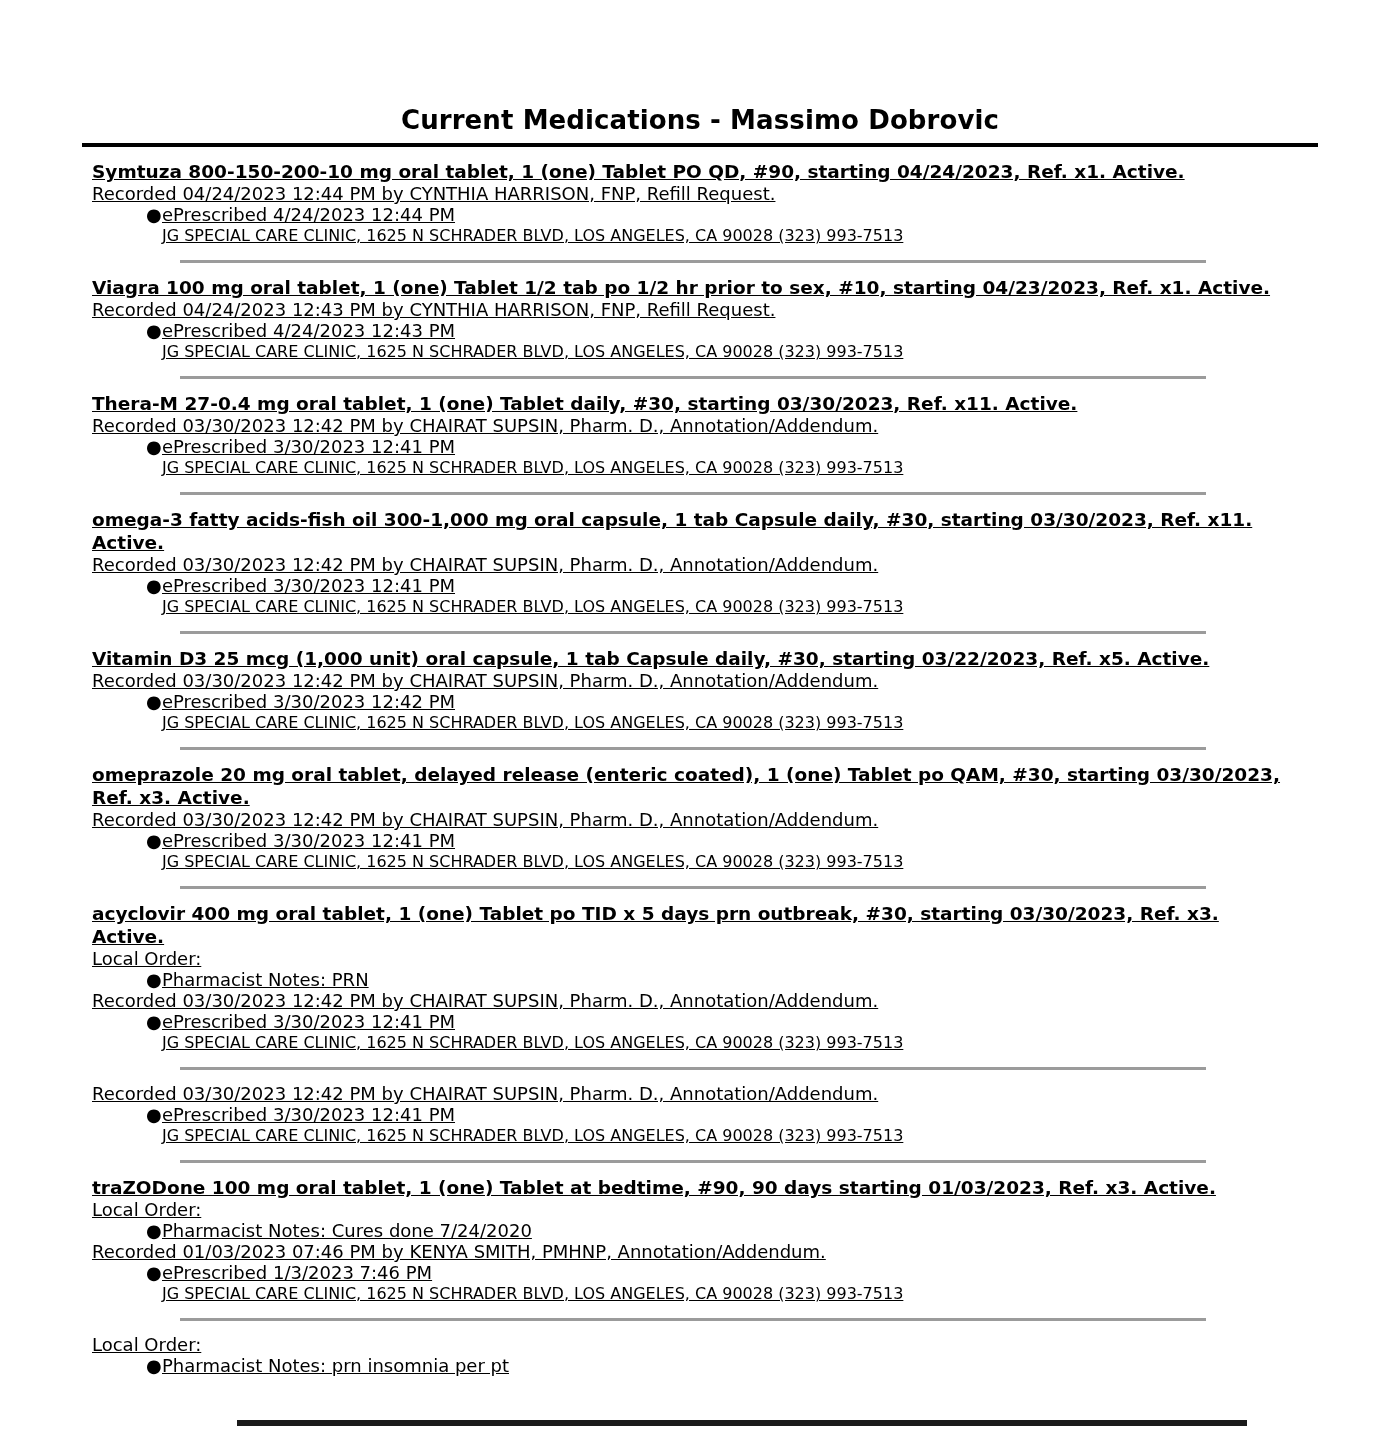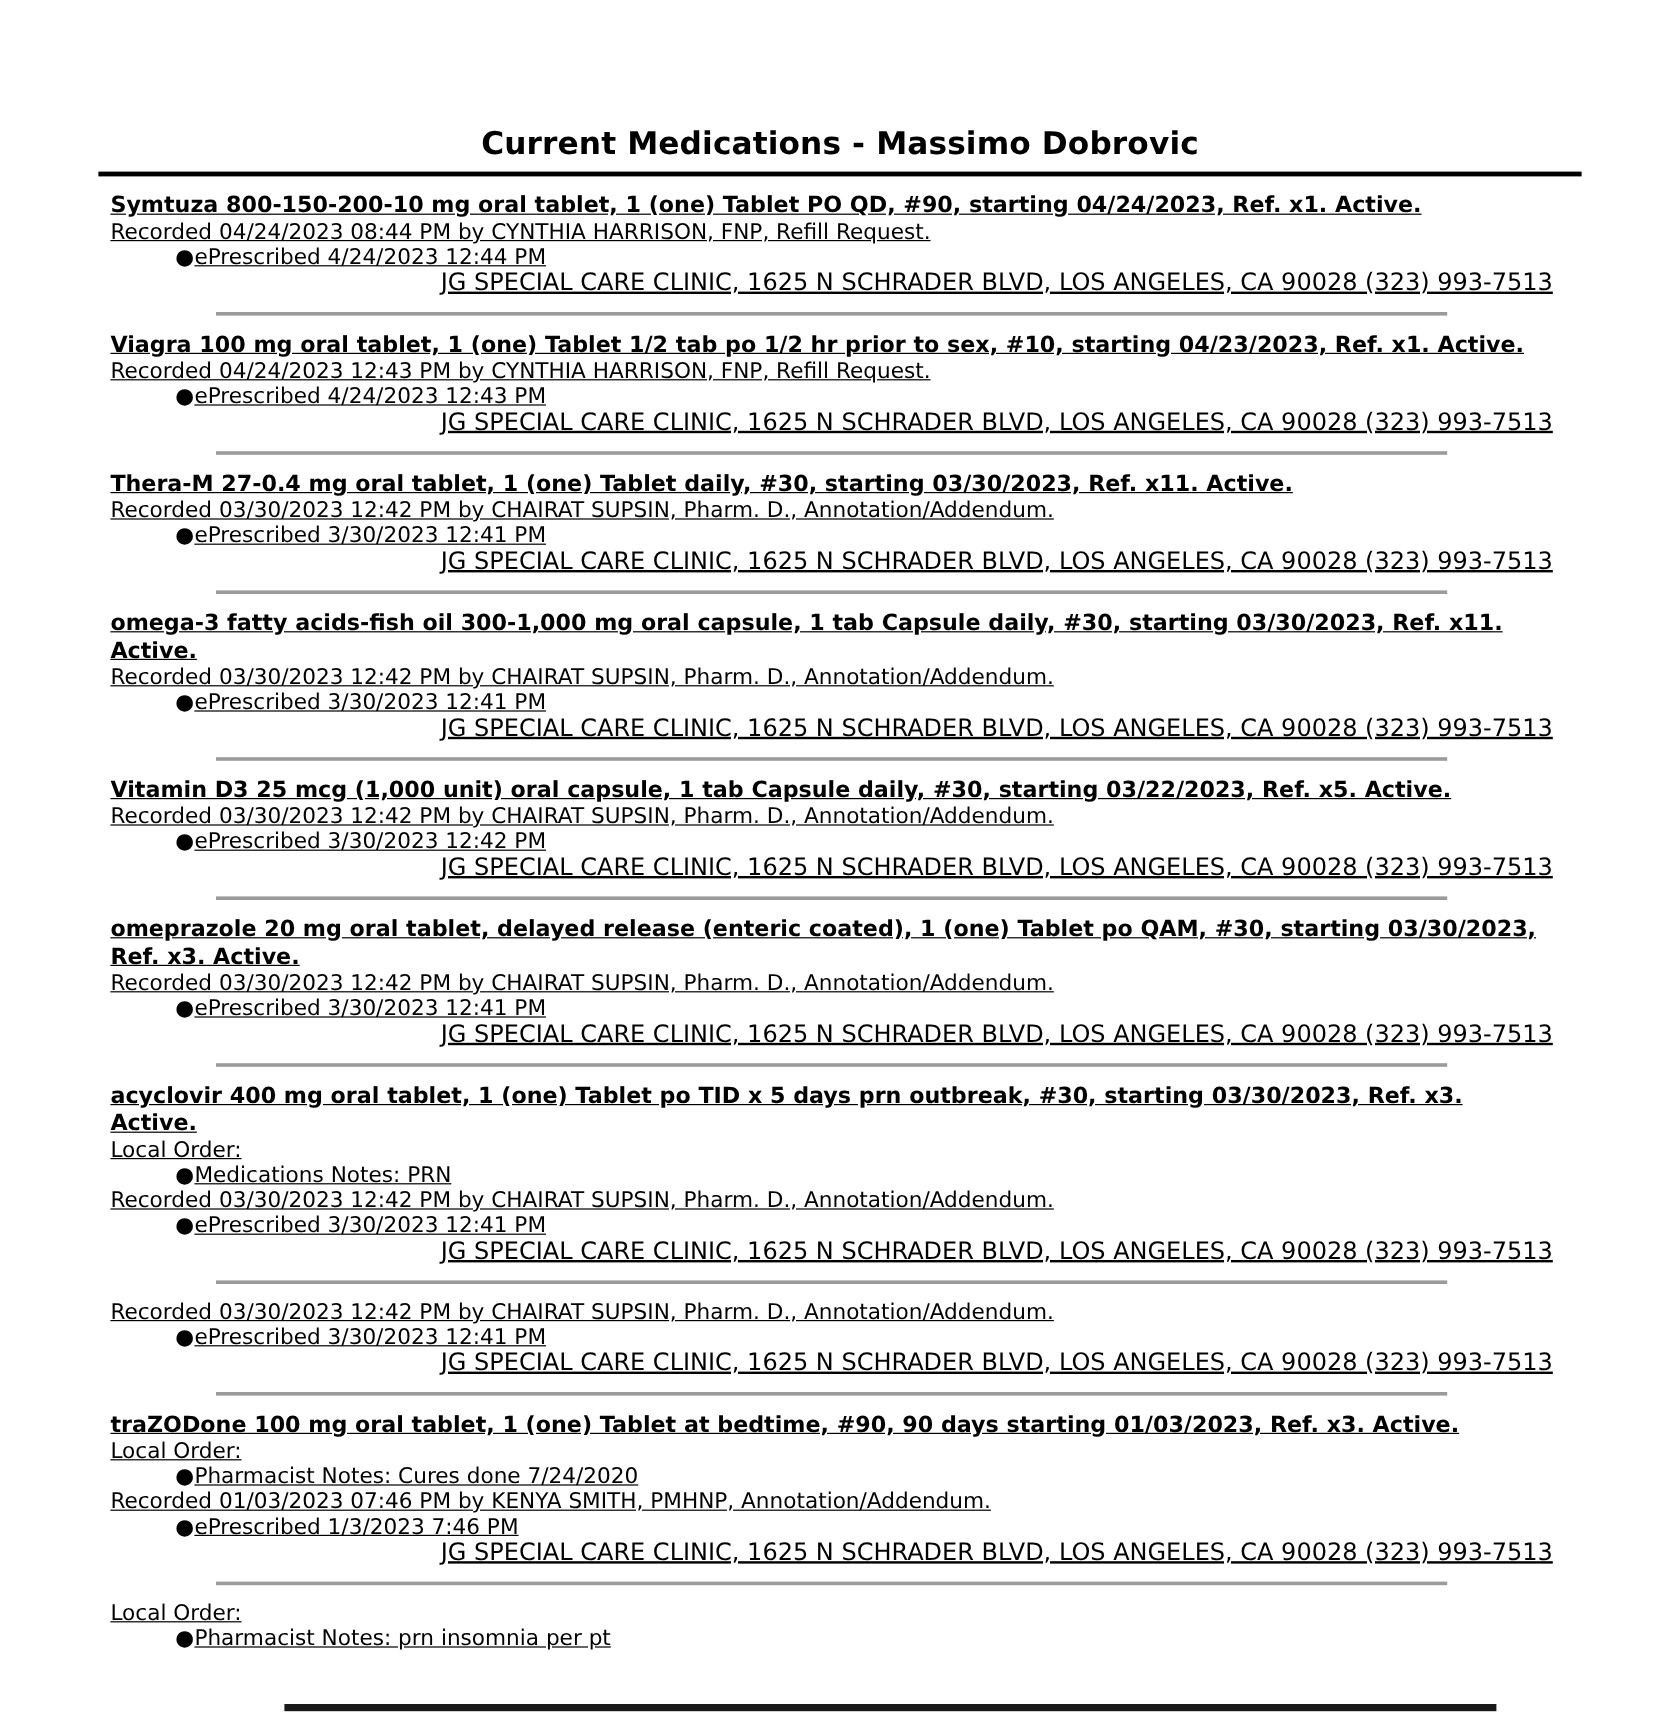--- a/index.html
+++ b/index.html
@@ -69,25 +69,24 @@
     margin: 0;
   }
   .bullet-line .dot {
     position: absolute;
     left: 54px;
     top: 0;
     font-size: 18px;
     line-height: 21px;
   }
   .cont-line {
-    font-size: 20px;
+    font-size: 16px;
     line-height: 21px;
     margin: 0;
     padding-left: 70px;
-    text-align: right;
   }
   .entry-sep {
     margin: 14px 88px 0 88px;
     border-top: 3px solid #9b9b9b;
     height: 0;
     font-size: 0;
     line-height: 0;
   }
   .bottom-block {
     position: absolute;
@@ -104,21 +103,21 @@
 
 <div class="page">
 
   <div class="doc-title">Current Medications - Massimo Dobrovic</div>
   <div class="title-rule"></div>
 
   <ul class="med-list" id="medication-list">
       <li class="med-entry">
         <div class="med-entry-inner">
           <div class="med-title">Symtuza 800-150-200-10 mg oral tablet, 1 (one) Tablet PO QD, #90, starting 04/24/2023, Ref. x1. Active.</div>
-          <div class="med-sub">Recorded 04/24/2023 08:44 PM by CYNTHIA HARRISON, FNP, Refill Request.</div>
+          <div class="med-sub">Recorded 04/24/2023 12:44 PM by CYNTHIA HARRISON, FNP, Refill Request.</div>
           <div class="bullet-line"><span class="dot">●</span><span>ePrescribed 4/24/2023 12:44 PM</span></div>
           <div class="cont-line">JG SPECIAL CARE CLINIC, 1625 N SCHRADER BLVD, LOS ANGELES, CA 90028 (323) 993-7513</div>
         </div>
         <div class="entry-sep"></div>
       </li>
       <li class="med-entry">
         <div class="med-entry-inner">
           <div class="med-title">Viagra 100 mg oral tablet, 1 (one) Tablet 1/2 tab po 1/2 hr prior to sex, #10, starting 04/23/2023, Ref. x1. Active.</div>
           <div class="med-sub">Recorded 04/24/2023 12:43 PM by CYNTHIA HARRISON, FNP, Refill Request.</div>
           <div class="bullet-line"><span class="dot">●</span><span>ePrescribed 4/24/2023 12:43 PM</span></div>
@@ -159,21 +158,21 @@
           <div class="med-sub">Recorded 03/30/2023 12:42 PM by CHAIRAT SUPSIN, Pharm. D., Annotation/Addendum.</div>
           <div class="bullet-line"><span class="dot">●</span><span>ePrescribed 3/30/2023 12:41 PM</span></div>
           <div class="cont-line">JG SPECIAL CARE CLINIC, 1625 N SCHRADER BLVD, LOS ANGELES, CA 90028 (323) 993-7513</div>
         </div>
         <div class="entry-sep"></div>
       </li>
       <li class="med-entry">
         <div class="med-entry-inner">
           <div class="med-title">acyclovir 400 mg oral tablet, 1 (one) Tablet po TID x 5 days prn outbreak, #30, starting 03/30/2023, Ref. x3. Active.</div>
           <div class="med-sub">Local Order:</div>
-          <div class="bullet-line"><span class="dot">●</span><span>Medications Notes: PRN</span></div>
+          <div class="bullet-line"><span class="dot">●</span><span>Pharmacist Notes: PRN</span></div>
           <div class="med-sub">Recorded 03/30/2023 12:42 PM by CHAIRAT SUPSIN, Pharm. D., Annotation/Addendum.</div>
           <div class="bullet-line"><span class="dot">●</span><span>ePrescribed 3/30/2023 12:41 PM</span></div>
           <div class="cont-line">JG SPECIAL CARE CLINIC, 1625 N SCHRADER BLVD, LOS ANGELES, CA 90028 (323) 993-7513</div>
         </div>
         <div class="entry-sep"></div>
       </li>
       <li class="med-entry">
         <div class="med-entry-inner">
           <div class="med-sub">Recorded 03/30/2023 12:42 PM by CHAIRAT SUPSIN, Pharm. D., Annotation/Addendum.</div>
           <div class="bullet-line"><span class="dot">●</span><span>ePrescribed 3/30/2023 12:41 PM</span></div>

